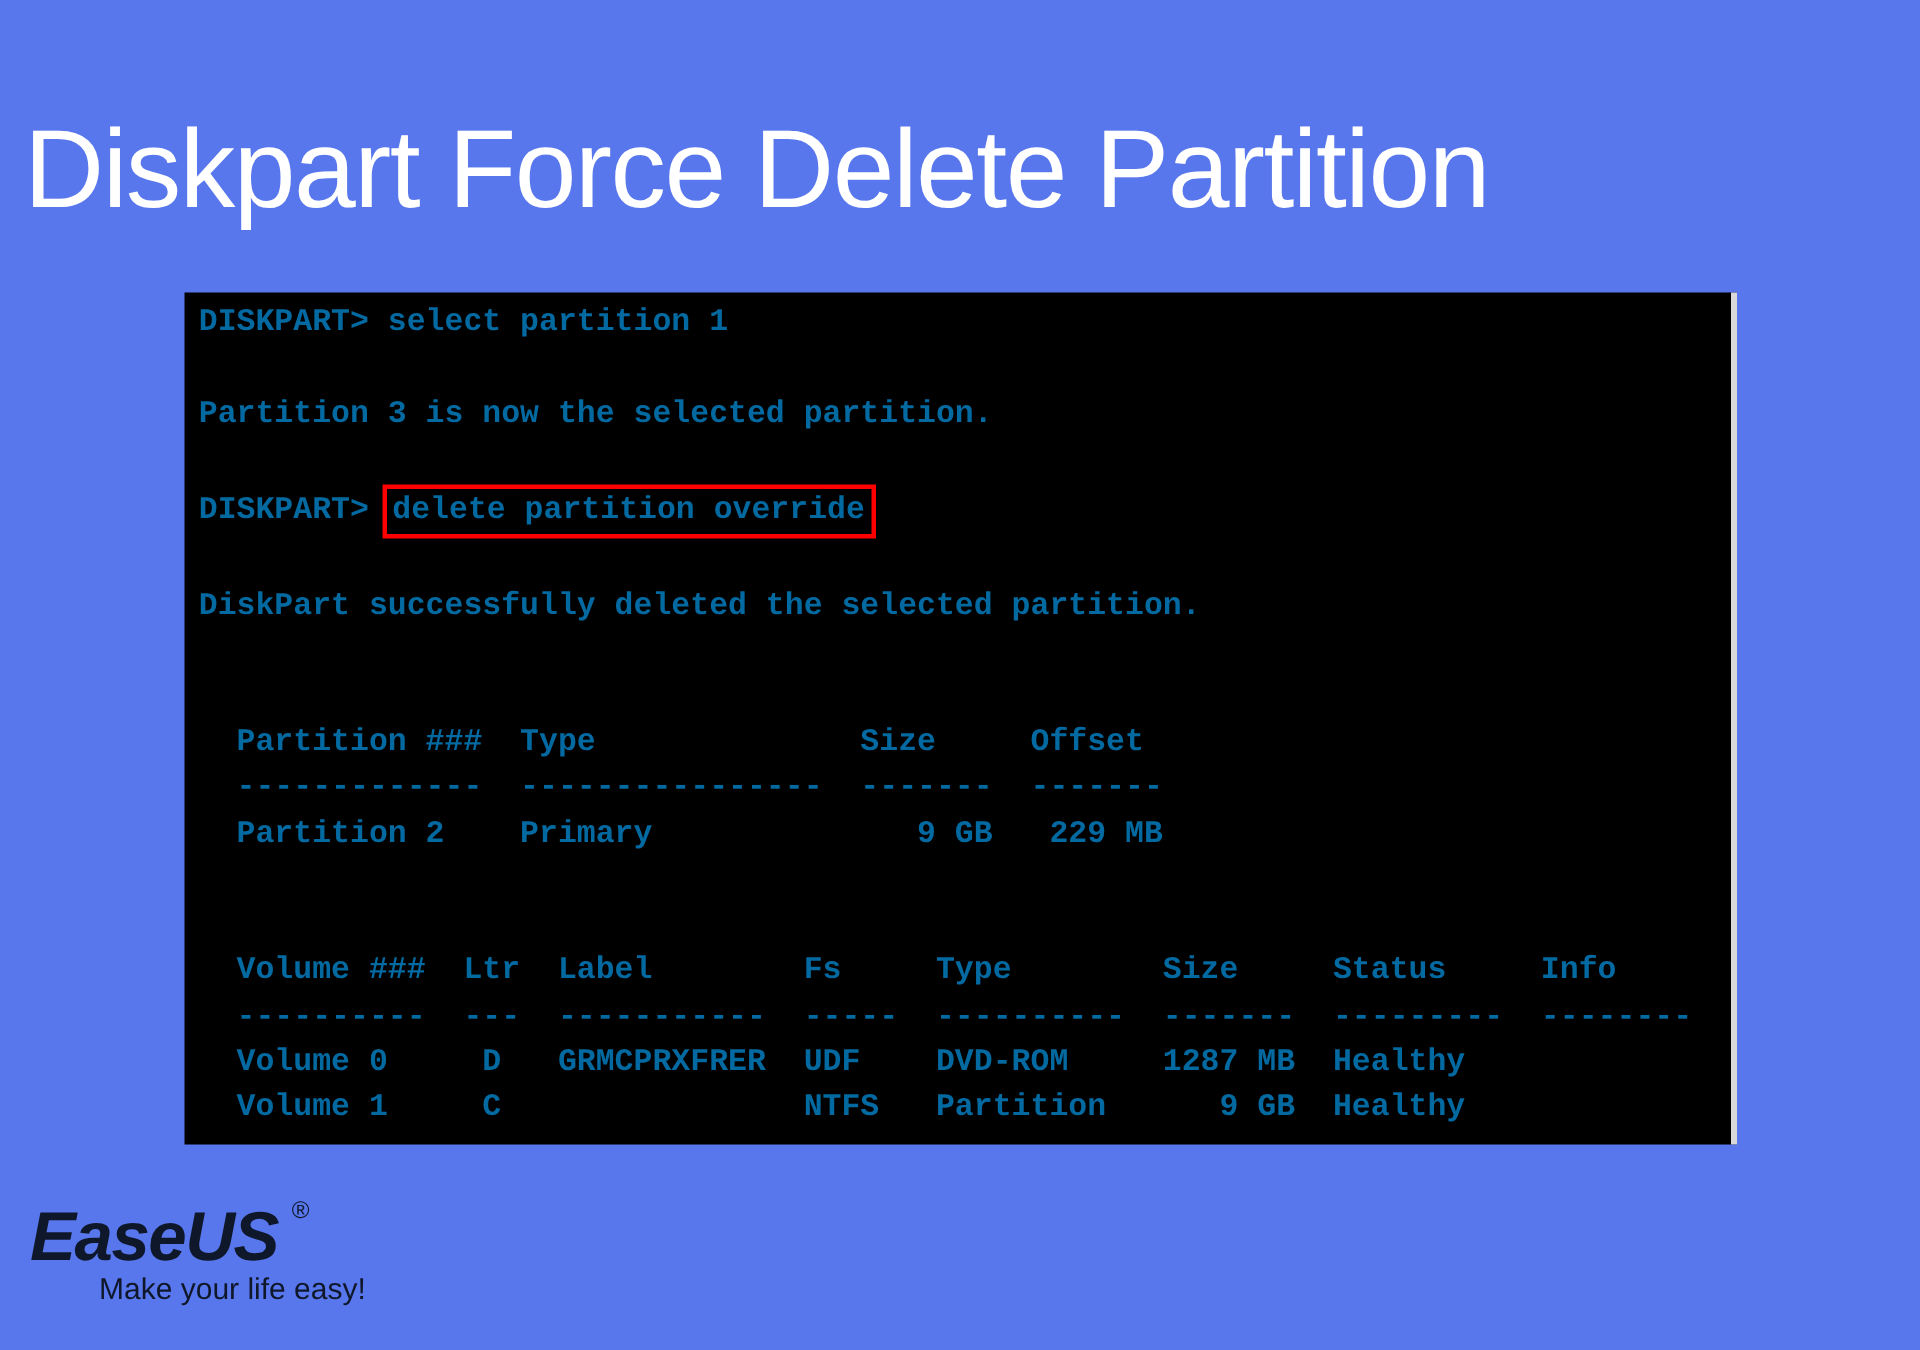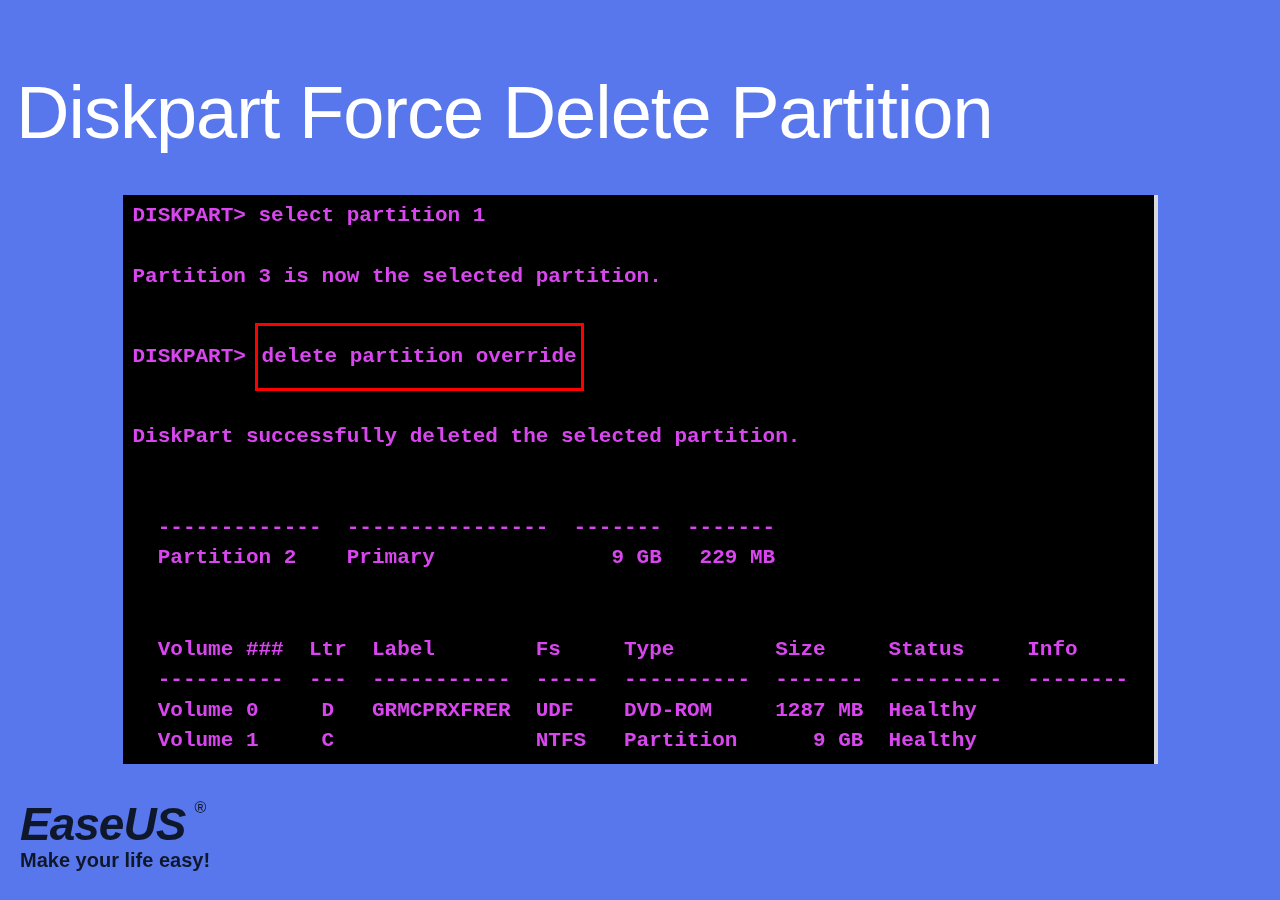--- a/index.html
+++ b/index.html
@@ -13,36 +13,36 @@
   }
   .page-title {
     color: #ffffff;
     font-size: 74px;
     font-weight: 400;
     padding: 70px 40px 40px 16px;
     letter-spacing: -1px;
   }
   .terminal {
     background: #000000;
-    color: #d946ef;
+    color: #0369a1;
     font-family: "Courier New", monospace;
     font-size: 21px;
     font-weight: bold;
     width: 1035px;
     margin: 0 auto;
     padding: 6px 10px 8px 10px;
     line-height: 1.45;
     border-right: 4px solid #d9d9d9;
     position: relative;
   }
   .t-line { white-space: pre; }
   .hl-box {
     border: 3px solid #ff0000;
     display: inline-block;
-    padding: 16px 4px;
+    padding: 0 4px;
     margin-left: -4px;
   }
   .logo-block {
     position: absolute;
     left: 20px;
     bottom: 28px;
     color: #0f172a;
   }
   .logo-main {
     font-size: 46px;
@@ -55,39 +55,41 @@
   .logo-reg {
     font-size: 16px;
     font-weight: 400;
     position: absolute;
     top: 2px;
     right: -20px;
     font-style: normal;
   }
   .logo-tag {
     font-size: 20px;
-    font-weight: 700;
+    font-weight: 400;
     margin-top: -2px;
+    margin-left: 46px;
   }
 </style>
 </head>
 <body>
 
 <div class="page-title">Diskpart Force Delete Partition</div>
 
 <div class="terminal">
   <div class="t-line">DISKPART&gt; select partition 1</div>
   <div class="t-line">&nbsp;</div>
   <div class="t-line">Partition 3 is now the selected partition.</div>
   <div class="t-line">&nbsp;</div>
   <div class="t-line"><span>DISKPART&gt; </span><span class="hl-box">delete partition override</span></div>
   <div class="t-line">&nbsp;</div>
   <div class="t-line">DiskPart successfully deleted the selected partition.</div>
   <div class="t-line">&nbsp;</div>
   <div class="t-line">&nbsp;</div>
+  <div class="t-line">  Partition ###  Type              Size     Offset</div>
   <div class="t-line">  -------------  ----------------  -------  -------</div>
   <div class="t-line">  Partition 2    Primary              9 GB   229 MB</div>
   <div class="t-line">&nbsp;</div>
   <div class="t-line">&nbsp;</div>
   <div class="t-line">  Volume ###  Ltr  Label        Fs     Type        Size     Status     Info</div>
   <div class="t-line">  ----------  ---  -----------  -----  ----------  -------  ---------  --------</div>
   <div class="t-line">  Volume 0     D   GRMCPRXFRER  UDF    DVD-ROM     1287 MB  Healthy</div>
   <div class="t-line">  Volume 1     C                NTFS   Partition      9 GB  Healthy</div>
 </div>
 

